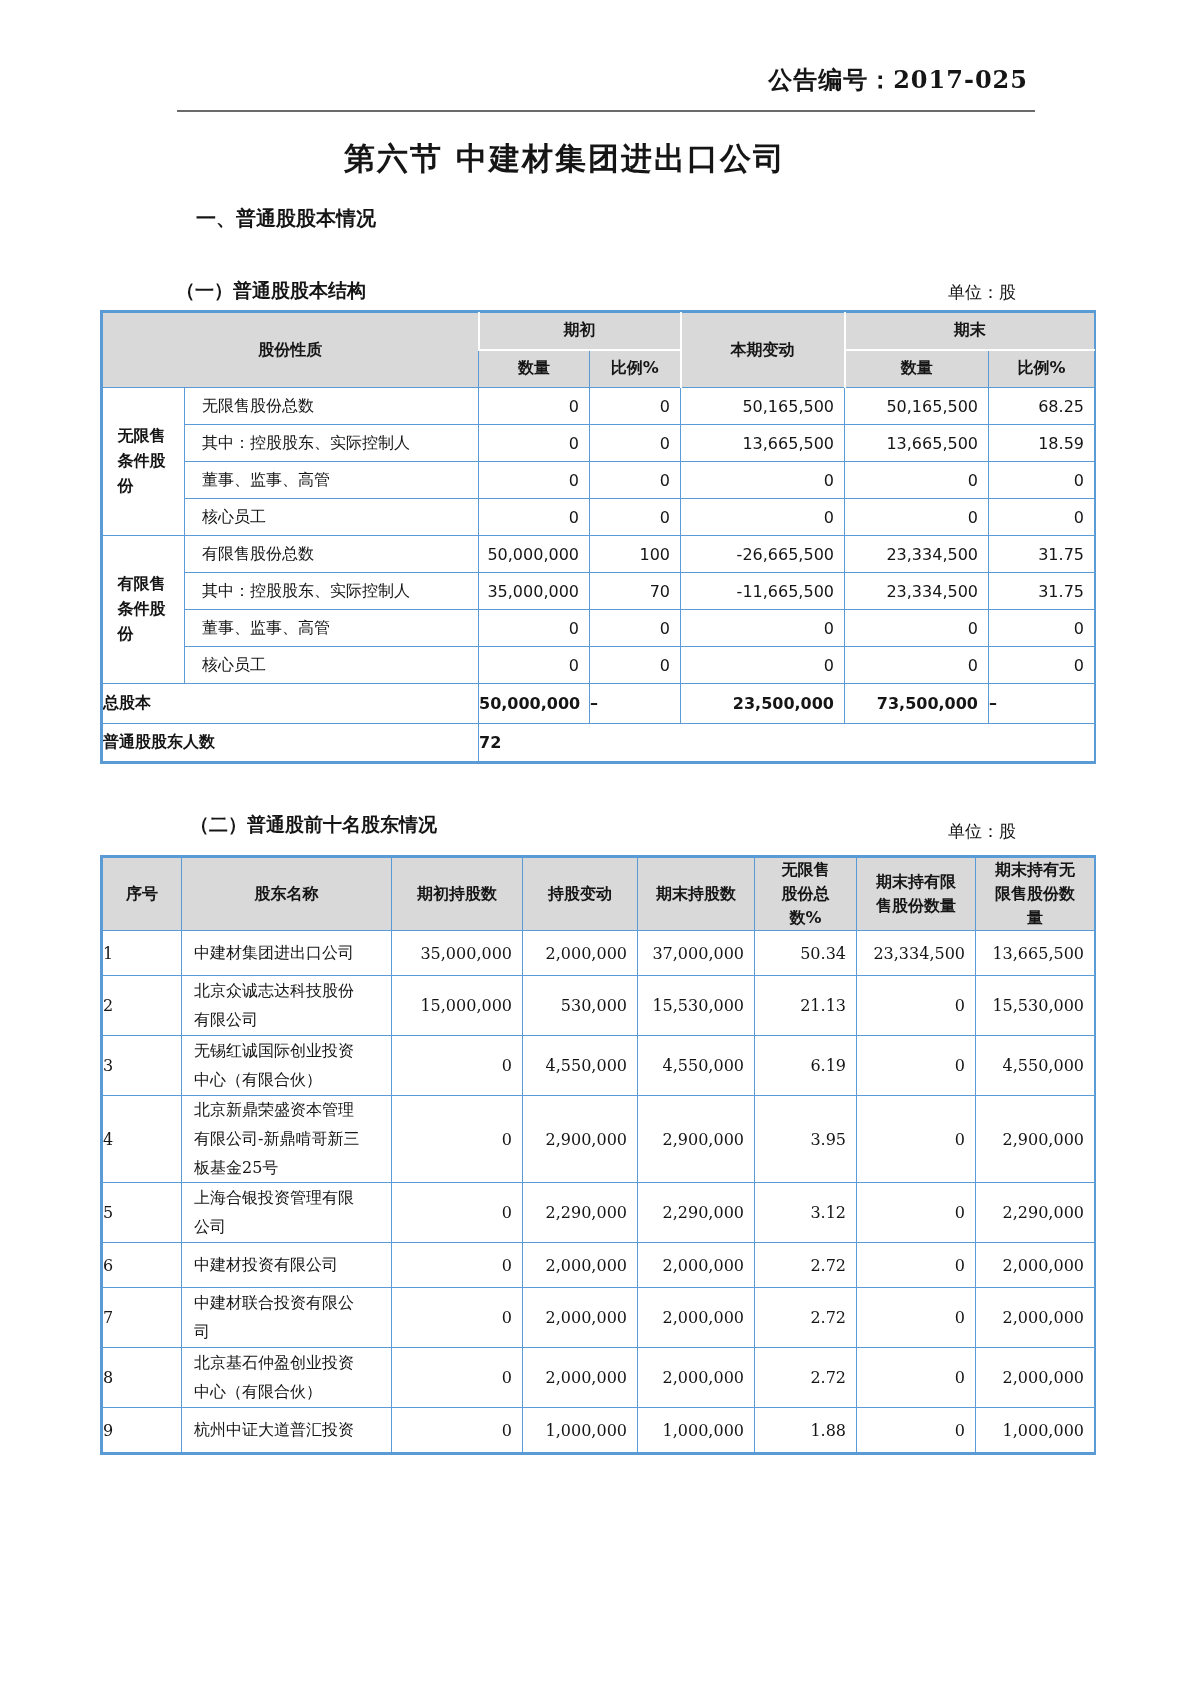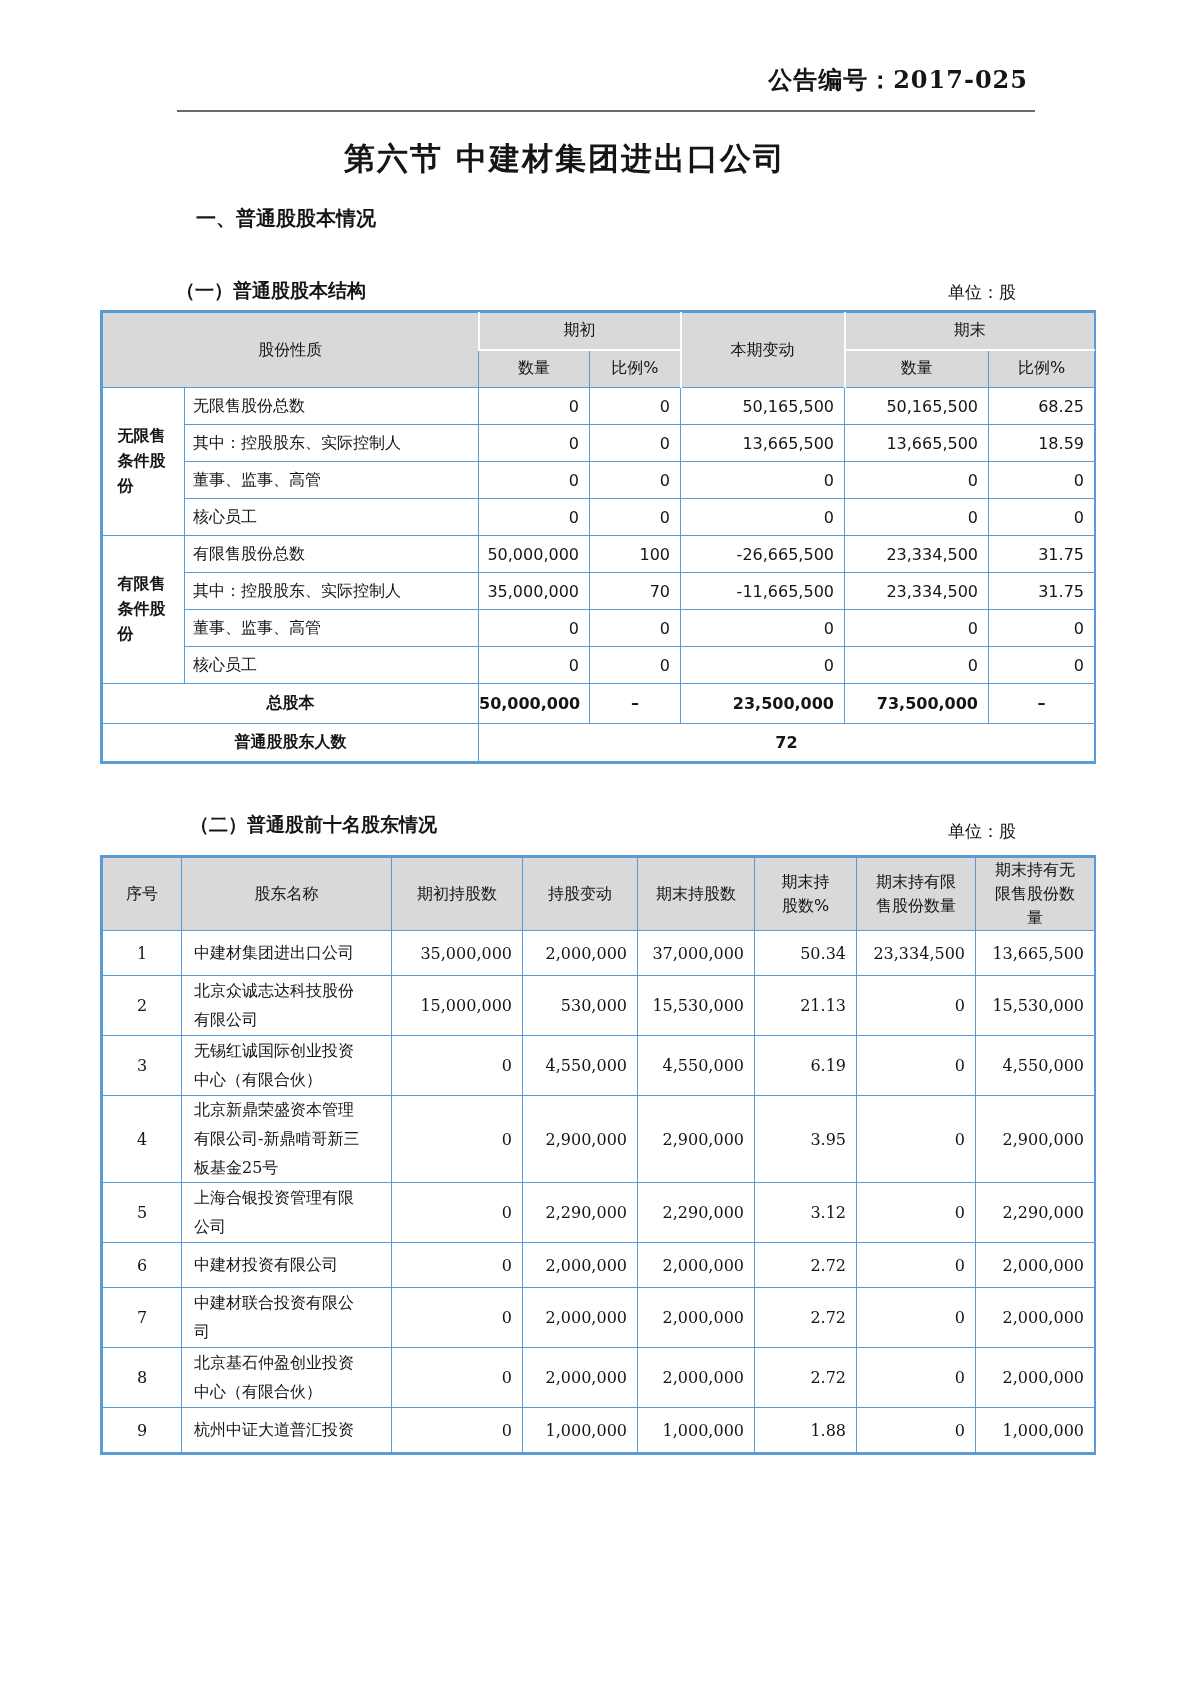--- a/index.html
+++ b/index.html
@@ -18,33 +18,33 @@
   .sub2{left:190px;top:786px;text-align:right;}
   .unit{font-size:17px;}
   .unit1{right:184px;top:281px;}
   .unit2{right:184px;top:820px;}
 
   .tbl-wrap{border:2px solid #5b9bd5;background:#fff;}
   .t1wrap{left:100px;top:310px;width:992px;}
   .t2wrap{left:100px;top:855px;width:992px;}
   table{border-collapse:collapse;table-layout:fixed;width:100%;}
   th,td{border:1px solid #5b9bd5;padding:0;overflow:hidden;}
-  th{background:#d9d9d9;font-family:"DejaVu Sans", sans-serif;font-weight:normal;
+  th{background:#d9d9d9;font-family:"DejaVu Sans", sans-serif;font-weight:bold;
      font-size:16px;text-align:center;vertical-align:middle;}
   td{font-size:16px;vertical-align:middle;}
   
   .t1 th.wl{border-left:2px solid #ffffff;}
   .t1 th.wr{border-right:2px solid #ffffff;}
   .t1 th.wb{border-bottom:2px solid #ffffff;}
   .r37{height:37px;} .r38{height:38px;} .r40{height:40px;}
   .r45{height:45px;} .r60{height:60px;} .r70{height:70px;} .r76{height:76px;}
-  td.item{text-align:left;padding-left:8px;}
+  td.item{text-align:left;padding-left:17px;}
   td.num{text-align:right;padding-right:10px;font-family:"DejaVu Sans", sans-serif;}
   td.num2{text-align:right;padding-right:10px;font-family:"DejaVu Serif", serif;}
-  td.ctr{text-align:center;}
+  td.ctr{}
   td.grp{text-align:center;}
   td.bold, tr.bold td{font-weight:bold;}
   .gw{display:inline-block;max-width:52px;line-height:1.55;text-align:left;font-weight:bold;}
   .hw3{display:inline-block;max-width:58px;line-height:1.5;}
   .hw5{display:inline-block;max-width:84px;line-height:1.5;}
   td.name{text-align:left;padding-left:12px;}
   .nm{display:inline-block;max-width:166px;line-height:1.8;text-align:left;}
 </style>
 </head>
 <body>
@@ -179,21 +179,21 @@
         <col style="width:119px">
         <col style="width:119px">
     </colgroup>
     <thead>
       <tr class="r70">
         <th>序号</th>
         <th>股东名称</th>
         <th>期初持股数</th>
         <th>持股变动</th>
         <th>期末持股数</th>
-        <th><span class="hw3">期末持股数%</span></th>
+        <th><span class="hw3">无限售股份总数%</span></th>
         <th><span class="hw5">期末持有限售股份数量</span></th>
         <th><span class="hw5">期末持有无限售股份数量</span></th>
       </tr>
     </thead>
     <tbody>
       <tr class="r45">
         <td class="ctr">1</td>
         <td class="name"><span class="nm">中建材集团进出口公司</span></td>
         <td class="num2">35,000,000</td>
         <td class="num2">2,000,000</td>

